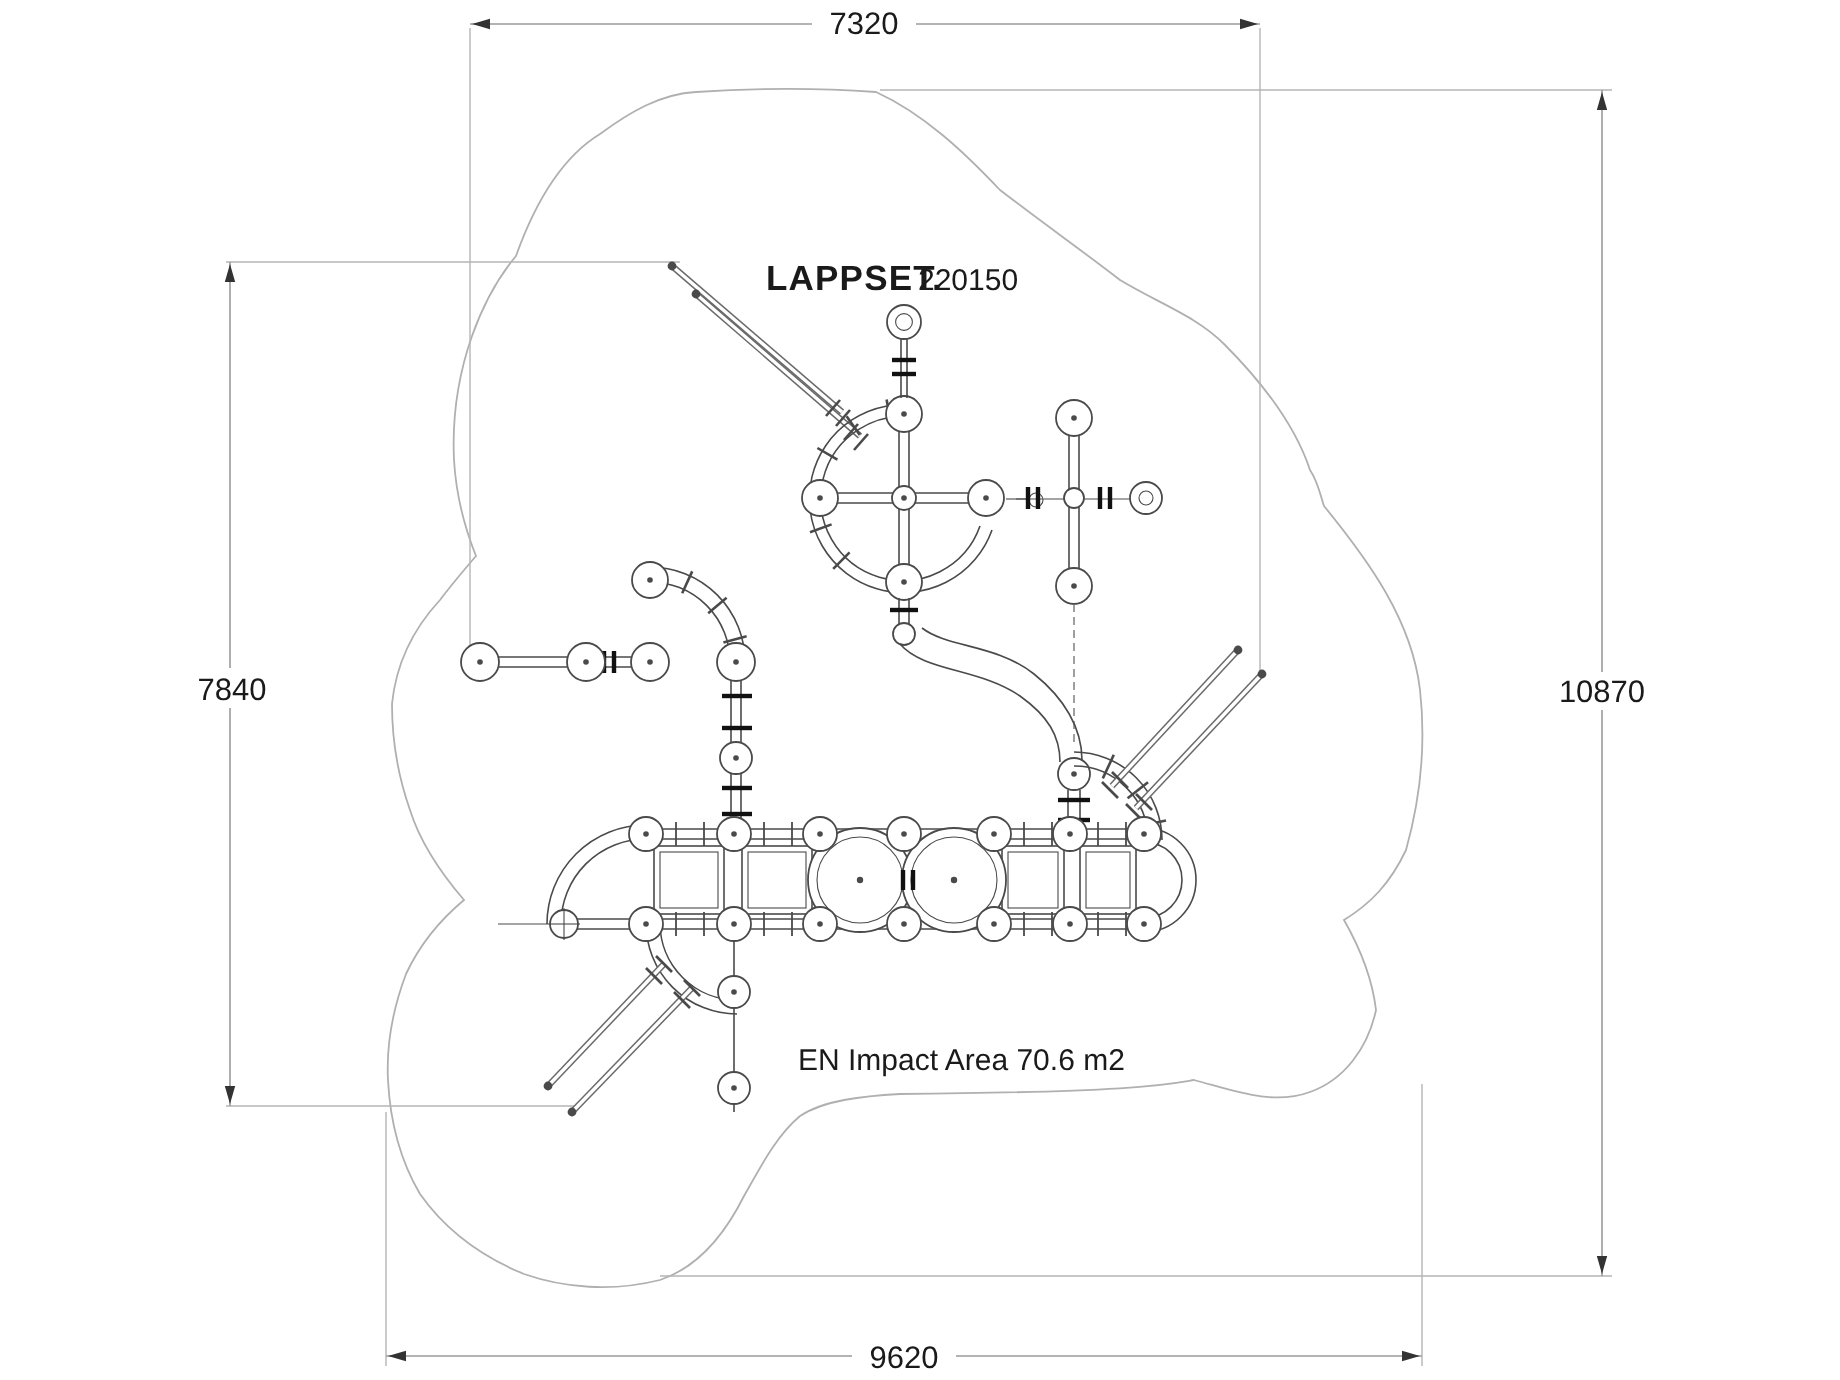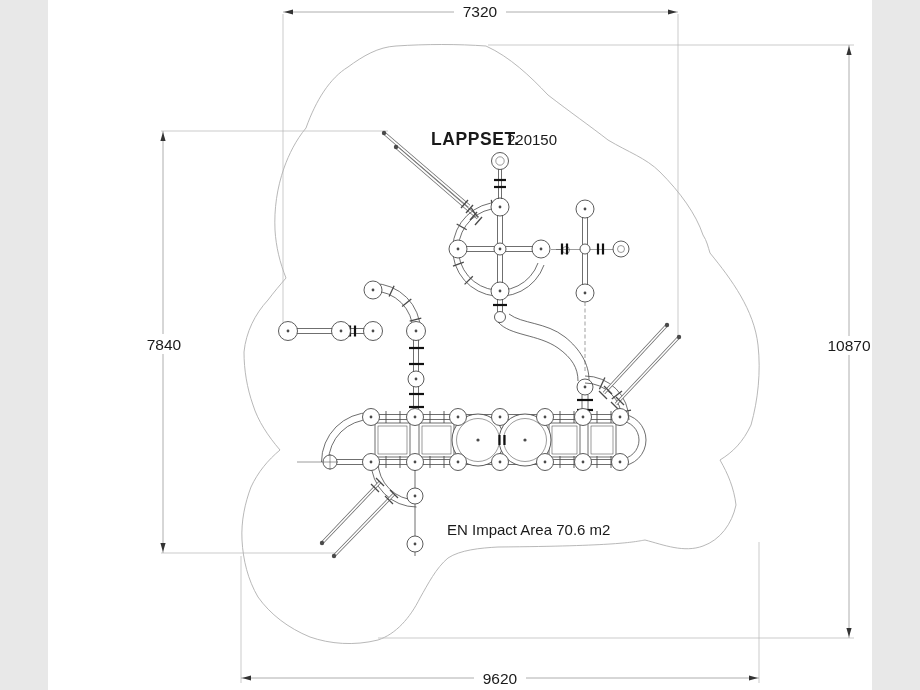--- a/index.html
+++ b/index.html
@@ -1,17 +1,17 @@
 <!DOCTYPE html>
 <html style="--bg: #ffffff; --eq: #4a4a4a; --dim: #9a9a9a; --ext: #b5b5b5; --cloud: #b0b0b0; --txt: #1a1a1a; --bold: #111111;"><head>
 <meta charset="utf-8">
 <style>
   html,body{margin:0;padding:0;background:#e8e8e8;}
   .canvas{
-    width:824px;height:690px;position:relative;margin:0 auto;
+    width:920px;height:690px;position:relative;margin:0 auto;
     background:var(--bg,#ffffff);overflow:hidden;
     font-family:"Liberation Sans", sans-serif;
   }
   svg{display:block}
   .eq{stroke:var(--eq,#4a4a4a);fill:none;stroke-width:0.8}
   .thin{stroke:var(--eq,#4a4a4a);fill:none;stroke-width:0.55}
   .post{fill:#fff;stroke:var(--eq,#4a4a4a);stroke-width:0.9}
   .dot{fill:var(--eq,#4a4a4a);stroke:none}
   .bold{stroke:var(--bold,#111111);stroke-width:2.2;fill:none;stroke-linecap:butt}
   .tick{stroke:var(--eq,#4a4a4a);stroke-width:1.3;fill:none}

